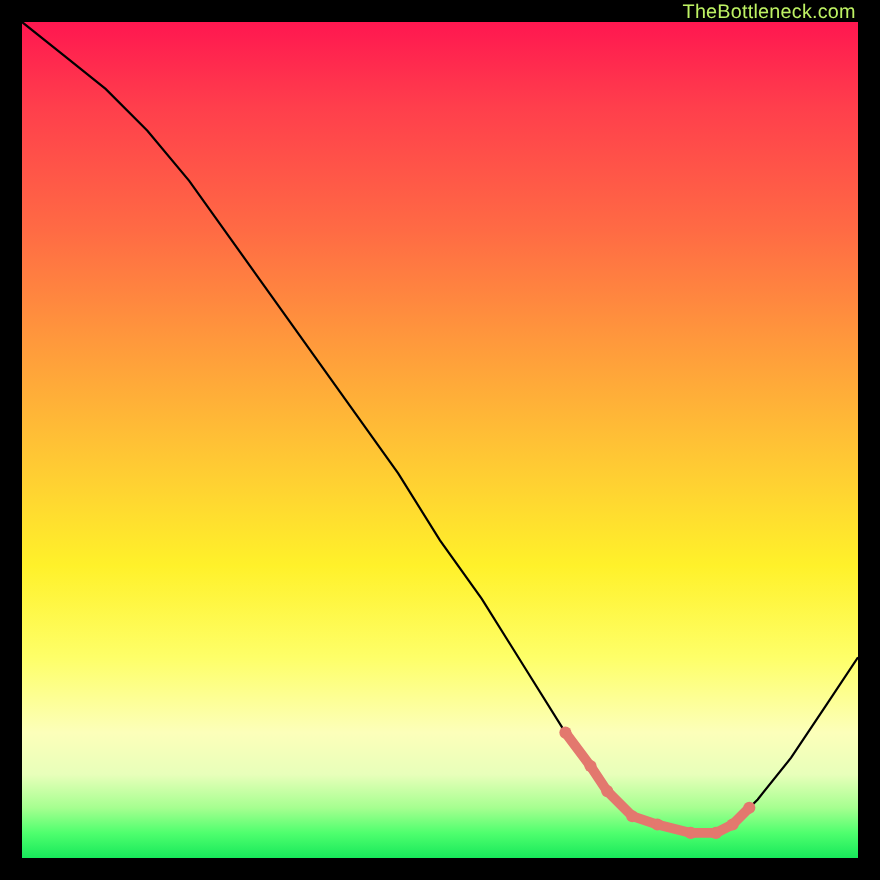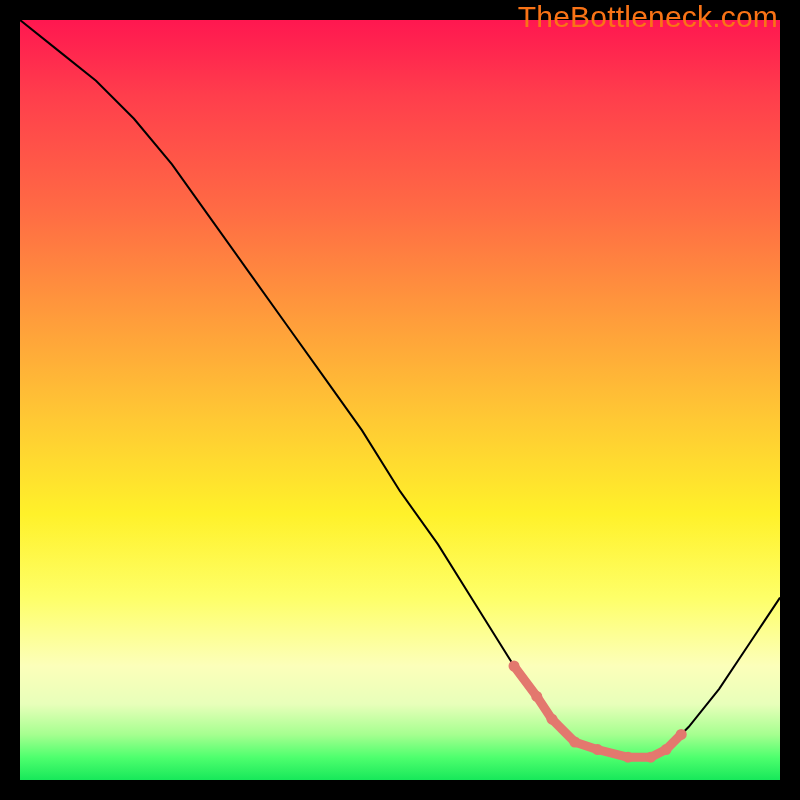--- a/index.html
+++ b/index.html
@@ -40,22 +40,22 @@
   .plot-svg {
     position: absolute;
     inset: 0;
     width: 100%;
     height: 100%;
   }
   .watermark {
     position: absolute;
     top: 0px;
     right: 22px;
-    color: #f97316;
-    font-size: 30px;
+    color: #bef264;
+    font-size: 18px;
     font-weight: 500;
     letter-spacing: 0.2px;
     user-select: none;
   }
   .curve {
     stroke: #000;
     stroke-width: 2;
     fill: none;
   }
   .salmon-seg {

